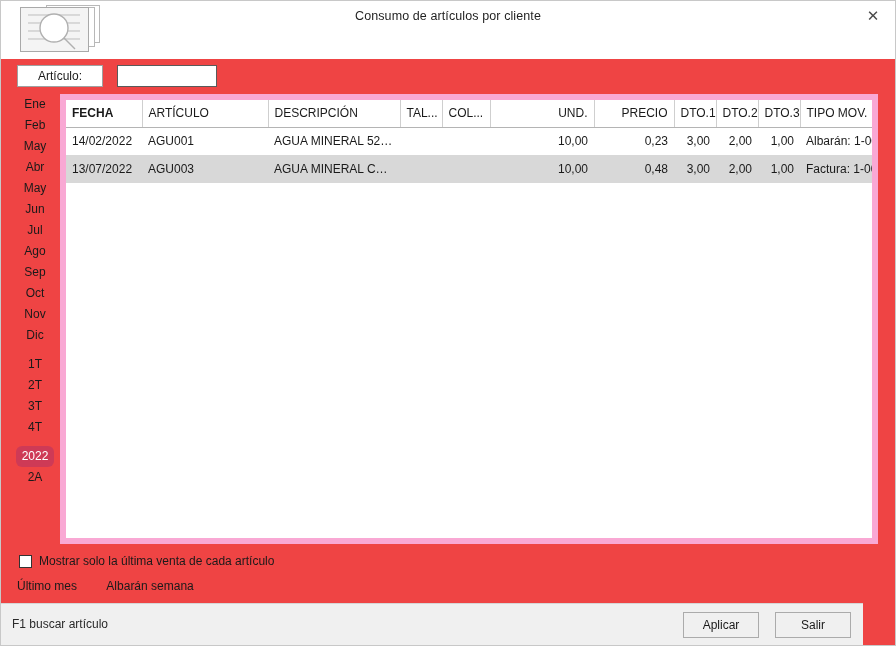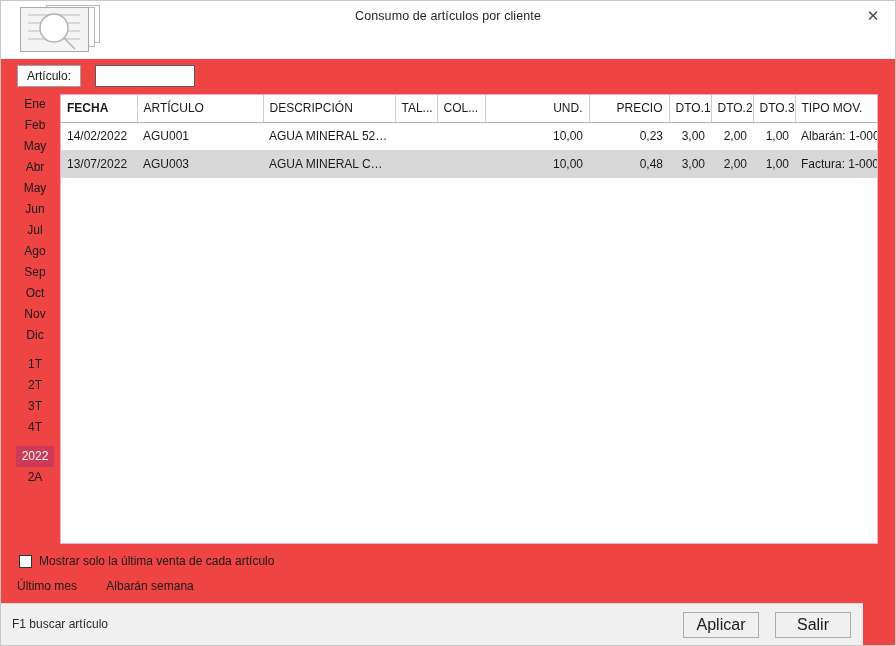--- a/index.html
+++ b/index.html
@@ -60,21 +60,21 @@
     border: 1px solid #b8b8b8;
   }
   .app-icon .pg3 { left: 28px; top: 0px;  width: 54px; height: 38px; }
   .app-icon .pg2 { left: 23px; top: 2px;  width: 54px; height: 40px; }
   .app-icon .pg1 { left: 2px;  top: 2px;  width: 69px; height: 45px; background: #f4f4f4; border-color: #a9a9a9; }
 
   
   .filter-row { position: absolute; left: 16px; top: 64px; }
   .articulo-label {
     display: inline-block;
-    width: 64px; height: 22px; line-height: 20px;
+    width: 86px; height: 22px; line-height: 20px;
     border: 1px solid #a0a0a0;
     background: #ffffff;
     text-align: center;
     font-size: 12px;
     color: #1a1a1a;
     cursor: pointer;
     vertical-align: middle;
   }
   .articulo-input {
     display: inline-block;
@@ -103,29 +103,30 @@
     line-height: 21px;
     text-align: center;
     font-size: 12px;
     color: #1a1a1a;
     cursor: pointer;
     user-select: none;
   }
   .period-item.active {
     background: #ce3a56;
     color: #ffffff;
+    border-radius: 6px;
   }
   .period-gap { height: 8px; }
 
   
   .grid-panel {
     position: absolute;
     left: 59px; top: 93px;
     width: 818px; height: 450px;
-    border: 1px solid #f9a8d4;
+    border: 6px solid #f9a8d4;
     background: #ffffff;
     overflow: hidden;
   }
   table.grid {
     width: 100%;
     border-collapse: collapse;
     table-layout: fixed;
     font-size: 12px;
   }
   table.grid thead th {
@@ -212,21 +213,21 @@
     font-size: 12px;
     color: #2a2a2a;
   }
   .btn {
     position: absolute;
     top: 8px;
     width: 76px; height: 26px;
     border: 1px solid #ababab;
     background: #f0f0f0;
     font-family: "Liberation Sans", sans-serif;
-    font-size: 16px;
+    font-size: 12px;
     color: #1a1a1a;
     cursor: pointer;
     line-height: 24px;
     text-align: center;
     padding: 0;
   }
   .btn-apply { right: 104px; }
   .btn-exit  { right: 12px; }
 </style>
 </head>

